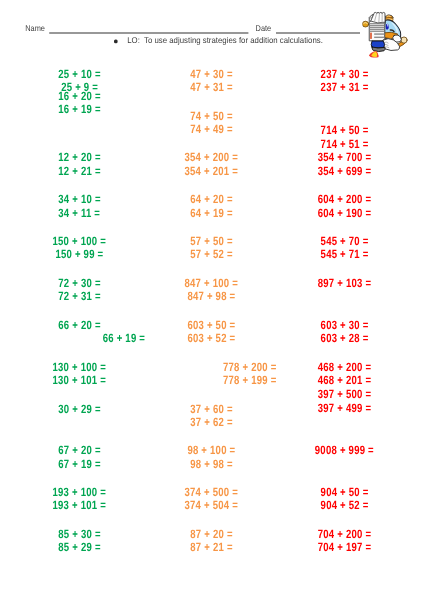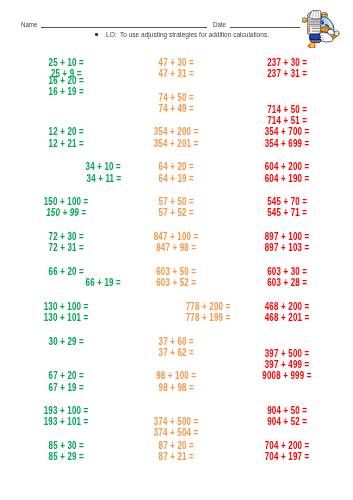--- a/index.html
+++ b/index.html
@@ -143,27 +143,27 @@
           <div class="q" style="color: rgb(0, 165, 81);"><span>25 + 9 =</span></div>
         </div>
         <div class="pair" style="top: 75px;">
           <div class="q" style="color: rgb(0, 165, 81);"><span>16 + 20 =</span></div>
           <div class="q" style="color: rgb(0, 165, 81);"><span>16 + 19 =</span></div>
         </div>
         <div class="pair" style="top: 126.4px;">
           <div class="q" style="color: rgb(0, 165, 81);"><span>12 + 20 =</span></div>
           <div class="q" style="color: rgb(0, 165, 81);"><span>12 + 21 =</span></div>
         </div>
-        <div class="pair" style="top: 161.25px; text-align: right;">
+        <div class="pair" style="top: 161.25px;">
           <div class="q" style="color: rgb(0, 165, 81);"><span>34 + 10 =</span></div>
           <div class="q" style="color: rgb(0, 165, 81);"><span>34 + 11 =</span></div>
         </div>
         <div class="pair" style="top: 196.1px;">
           <div class="q" style="color: rgb(0, 165, 81);"><span>150 + 100 =</span></div>
-          <div class="q" style="color: rgb(0, 165, 81); font-style: italic;"><span>150 + 99 =</span></div>
+          <div class="q" style="color: rgb(0, 165, 81);"><span>150 + 99 =</span></div>
         </div>
         <div class="pair" style="top: 230.95px;">
           <div class="q" style="color: rgb(0, 165, 81);"><span>72 + 30 =</span></div>
           <div class="q" style="color: rgb(0, 165, 81);"><span>72 + 31 =</span></div>
         </div>
         <div class="pair" style="top: 265.8px;">
           <div class="q" style="color: rgb(0, 165, 81);"><span>66 + 20 =</span></div>
           <div class="q" style="color: rgb(0, 165, 81); text-align: right;"><span>66 + 19 =</span></div>
         </div>
         <div class="pair" style="top: 300.65px;">
@@ -221,21 +221,21 @@
         </div>
         <div class="pair" style="top: 335.5px;">
           <div class="q" style="color: rgb(247, 150, 70);"><span>37 + 60 =</span></div>
           <div class="q" style="color: rgb(247, 150, 70);"><span>37 + 62 =</span></div>
         </div>
         <div class="pair" style="top: 370.35px;">
           <div class="q" style="color: rgb(247, 150, 70);"><span>98 + 100 =</span></div>
           <div class="q" style="color: rgb(247, 150, 70);"><span>98 + 98 =</span></div>
         </div>
         <div class="pair" style="top: 405.2px;">
-          <div class="q" style="color: rgb(247, 150, 70); margin-top: 11px;"><span>374 + 500 =</span></div>
+          <div class="q" style="color: rgb(247, 150, 70);"><span>374 + 500 =</span></div>
           <div class="q" style="color: rgb(247, 150, 70);"><span>374 + 504 =</span></div>
         </div>
         <div class="pair" style="top: 440.05px;">
           <div class="q" style="color: rgb(247, 150, 70);"><span>87 + 20 =</span></div>
           <div class="q" style="color: rgb(247, 150, 70);"><span>87 + 21 =</span></div>
         </div>
       </div>
       <div class="col col-2 c-red" style="color: rgb(255, 0, 0);">
         <div class="pair" style="top: 56.7px;">
           <div class="q" style="color: rgb(255, 0, 0);"><span>237 + 30 =</span></div>
@@ -251,32 +251,31 @@
         </div>
         <div class="pair" style="top: 161.25px;">
           <div class="q" style="color: rgb(255, 0, 0);"><span>604 + 200 =</span></div>
           <div class="q" style="color: rgb(255, 0, 0);"><span>604 + 190 =</span></div>
         </div>
         <div class="pair" style="top: 196.1px;">
           <div class="q" style="color: rgb(255, 0, 0);"><span>545 + 70 =</span></div>
           <div class="q" style="color: rgb(255, 0, 0);"><span>545 + 71 =</span></div>
         </div>
         <div class="pair" style="top: 230.95px;">
-          <div class="q" style="color: rgb(255, 0, 0);"><span>897 + 100 =</span></div>
           <div class="q" style="color: rgb(255, 0, 0);"><span>897 + 103 =</span></div>
         </div>
         <div class="pair" style="top: 265.8px;">
           <div class="q" style="color: rgb(255, 0, 0);"><span>603 + 30 =</span></div>
           <div class="q" style="color: rgb(255, 0, 0);"><span>603 + 28 =</span></div>
         </div>
         <div class="pair" style="top: 300.65px;">
           <div class="q" style="color: rgb(255, 0, 0);"><span>468 + 200 =</span></div>
           <div class="q" style="color: rgb(255, 0, 0);"><span>468 + 201 =</span></div>
         </div>
-        <div class="pair" style="top: 348px;">
+        <div class="pair" style="top: 324px;">
           <div class="q" style="color: rgb(255, 0, 0);"><span>397 + 500 =</span></div>
           <div class="q" style="color: rgb(255, 0, 0);"><span>397 + 499 =</span></div>
         </div>
         <div class="pair" style="top: 370.35px;">
           <div class="q" style="color: rgb(255, 0, 0);"><span>9008 + 999 =</span></div>
         </div>
         <div class="pair" style="top: 405.2px;">
           <div class="q" style="color: rgb(255, 0, 0);"><span>904 + 50 =</span></div>
           <div class="q" style="color: rgb(255, 0, 0);"><span>904 + 52 =</span></div>
         </div>

